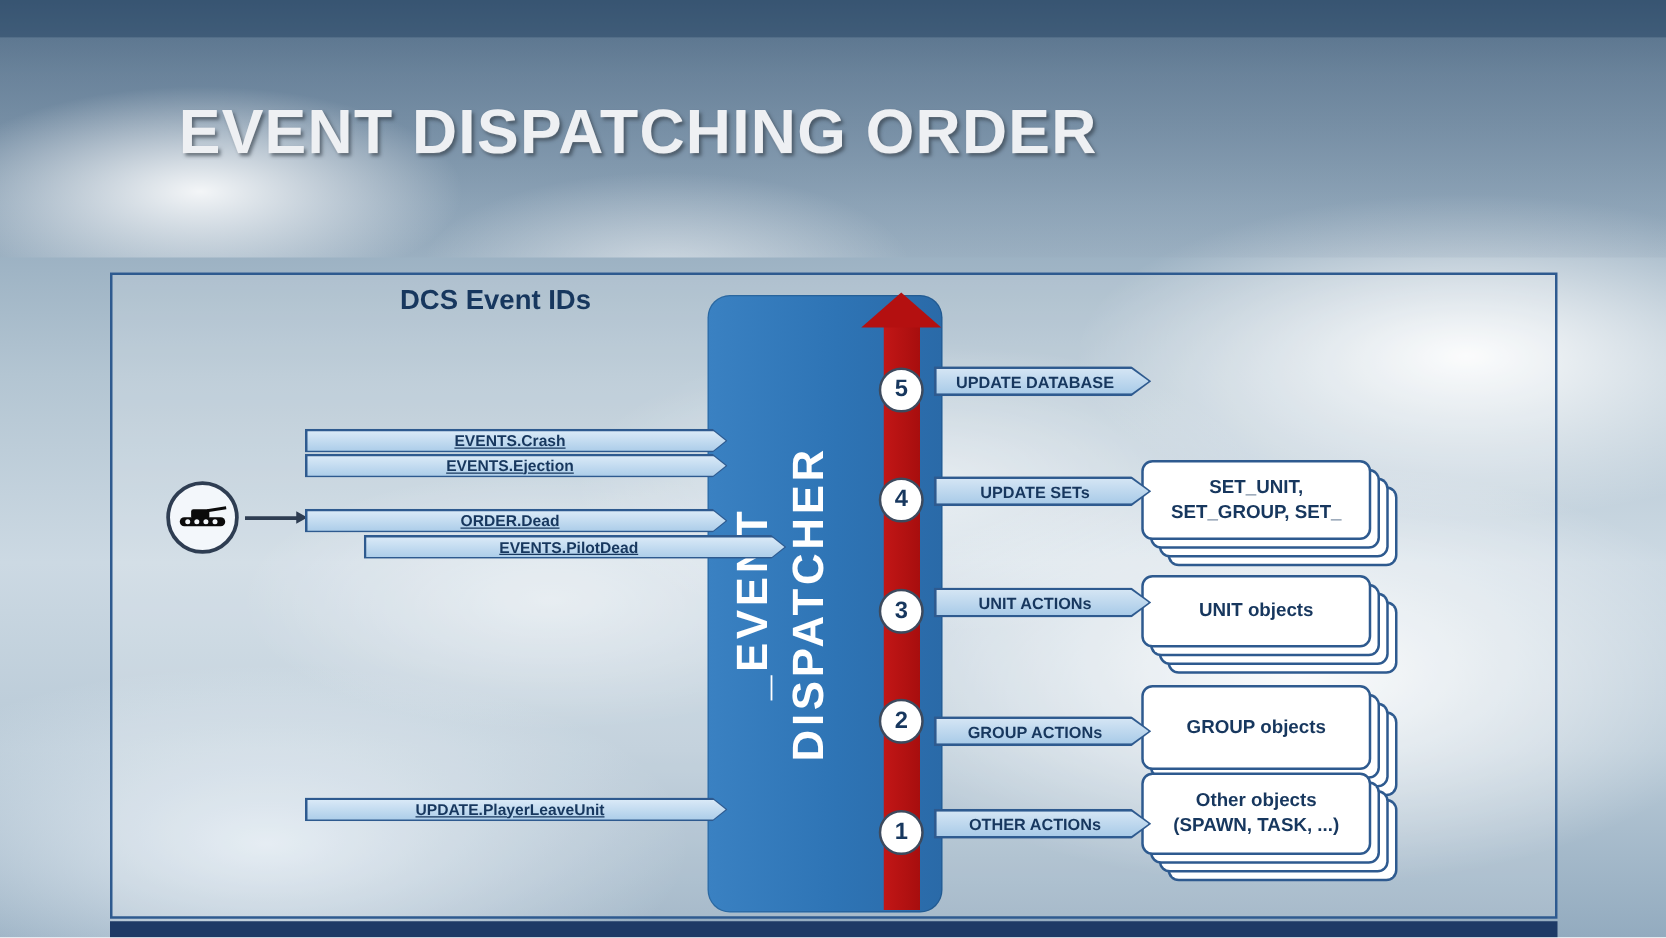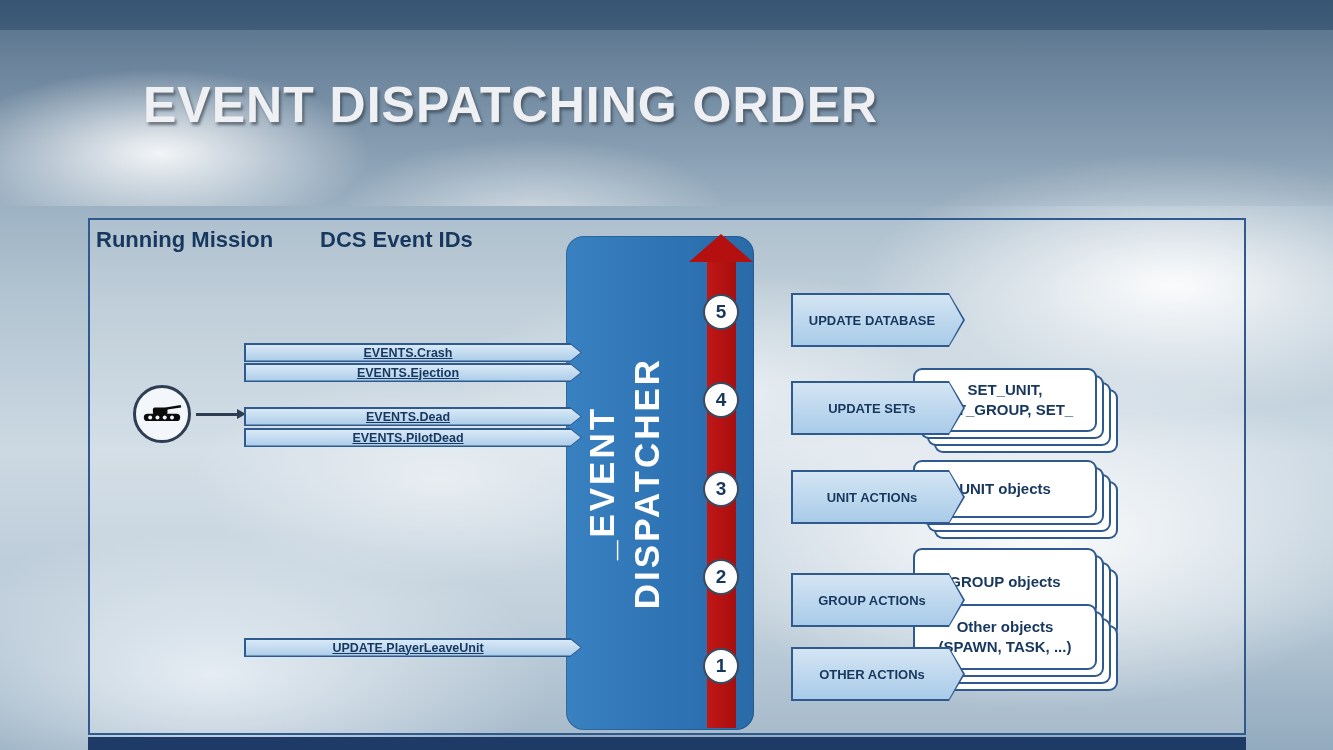--- a/index.html
+++ b/index.html
@@ -65,21 +65,21 @@
 
   
   .circle{ position:absolute; left:703px; width:36px; height:36px; border-radius:50%;
     background:#ffffff; border:2px solid #3c4a5e;
     display:flex; align-items:center; justify-content:center;
     font-size:19px; font-weight:bold; color:#17375e; z-index:6; }
   .circle.s5{ top:294px; } .circle.s4{ top:382px; } .circle.s3{ top:471px; }
   .circle.s2{ top:559px; } .circle.s1{ top:648px; }
 
   
-  .atag{ position:absolute; left:791px; width:174px; height:54px; background:#2e5a8f;
+  .atag{ position:absolute; left:747px; width:174px; height:24px; background:#2e5a8f;
     clip-path:polygon(0 0, calc(100% - 16px) 0, 100% 50%, calc(100% - 16px) 100%, 0 100%); z-index:5; }
   .atag-in{ position:absolute; top:2px; left:2px; right:2px; bottom:2px;
     background:linear-gradient(180deg,#d4e5f4,#a9cbe8);
     clip-path:polygon(0 0, calc(100% - 14px) 0, 100% 50%, calc(100% - 14px) 100%, 0 100%);
     display:flex; align-items:center; justify-content:center; }
   .atag-txt{ font-size:13px; font-weight:bold; color:#17375e; padding-right:12px; white-space:nowrap; }
   .atag.s5{ top:293px; } .atag.s4{ top:381px;text-decoration:underline; } .atag.s3{ top:470px; }
   .atag.s2{ top:558px;margin-top:15px; } .atag.s1{ top:647px; }
 
   
@@ -90,33 +90,33 @@
     white-space:pre-line; line-height:1.35; z-index:4; }
   .target.stacked{
     box-shadow:
       7px 7px 0 -2px #ffffff, 7px 7px 0 0 #2e5a8f,
       14px 14px 0 -2px #ffffff, 14px 14px 0 0 #2e5a8f,
       21px 21px 0 -2px #ffffff, 21px 21px 0 0 #2e5a8f; }
   .target.s5{ top:282px; height:58px; }
   .target.s4{ top:368px; height:64px; }
   .target.s3{ top:460px; height:58px; }
   .target.s2{ top:548px; height:68px; }
-  .target.s1{ top:604px; height:66px; }
+  .target.s1{ top:618px; height:66px; }
 
   
   .etag{ position:absolute; left:244px; width:338px; height:19px; background:#2e5a8f;
     clip-path:polygon(0 0, calc(100% - 12px) 0, 100% 50%, calc(100% - 12px) 100%, 0 100%); z-index:5; }
   .etag-in{ position:absolute; top:1.5px; left:1.5px; right:1.5px; bottom:1.5px;
     background:linear-gradient(180deg,#d9e9f7,#accde9);
     clip-path:polygon(0 0, calc(100% - 10px) 0, 100% 50%, calc(100% - 10px) 100%, 0 100%);
     display:flex; align-items:center; justify-content:center; }
   .etag-txt{ font-size:12.5px; font-weight:bold; color:#17375e; text-decoration:underline;
     padding-right:10px; white-space:nowrap; }
   .etag.e1{ top:343px; } .etag.e2{ top:363px; } .etag.e3{ top:407px; }
-  .etag.e4{ top:428px; } .etag.e5{ top:638px; }
+  .etag.e4{ top:428px;margin-left:47px; } .etag.e5{ top:638px; }
 
   
   .unit-circle{ position:absolute; left:133px; top:385px; width:58px; height:58px;
     border-radius:50%; background:#f3f7fb; border:3px solid #2e3d52;
     display:flex; align-items:center; justify-content:center; z-index:5; }
   .connector{ position:absolute; left:196px; top:413px; width:42px; height:3px; background:#2e3d52; }
   .connector-head{ position:absolute; left:237px; top:409px; width:0; height:0;
     border-top:5px solid transparent; border-bottom:5px solid transparent;
     border-left:9px solid #2e3d52; }
 </style>
@@ -125,21 +125,20 @@
 
 <div class="stage">
 
   <div class="top-strip"></div>
   <div class="title-band"></div>
   <h1 class="title">EVENT DISPATCHING ORDER</h1>
 
   <div class="frame"></div>
   <div class="bottom-bar"></div>
 
-  <div class="hdr running">Running Mission</div>
   <div class="hdr dcsids">DCS Event IDs</div>
 
   <div class="column"></div>
   <div class="red-shaft"></div>
   <div class="red-head"></div>
   <div class="dispatcher-label">_EVENT
 DISPATCHER</div>
 
   <div class="unit-circle">
     <span>
@@ -162,21 +161,21 @@
         <span class="etag-txt">EVENTS.Ejection</span>
       </div>
   </div>
   <div class="etag e1">
     <div class="etag-in">
         <span class="etag-txt">EVENTS.Crash</span>
       </div>
   </div>
   <div class="etag e3">
     <div class="etag-in">
-        <span class="etag-txt">EVENTS.Dead</span>
+        <span class="etag-txt">ORDER.Dead</span>
       </div>
   </div>
   <div class="etag e4">
     <div class="etag-in">
         <span class="etag-txt">EVENTS.PilotDead</span>
       </div>
   </div>
   <div class="etag e5">
     <div class="etag-in">
         <span class="etag-txt">UPDATE.PlayerLeaveUnit</span>

